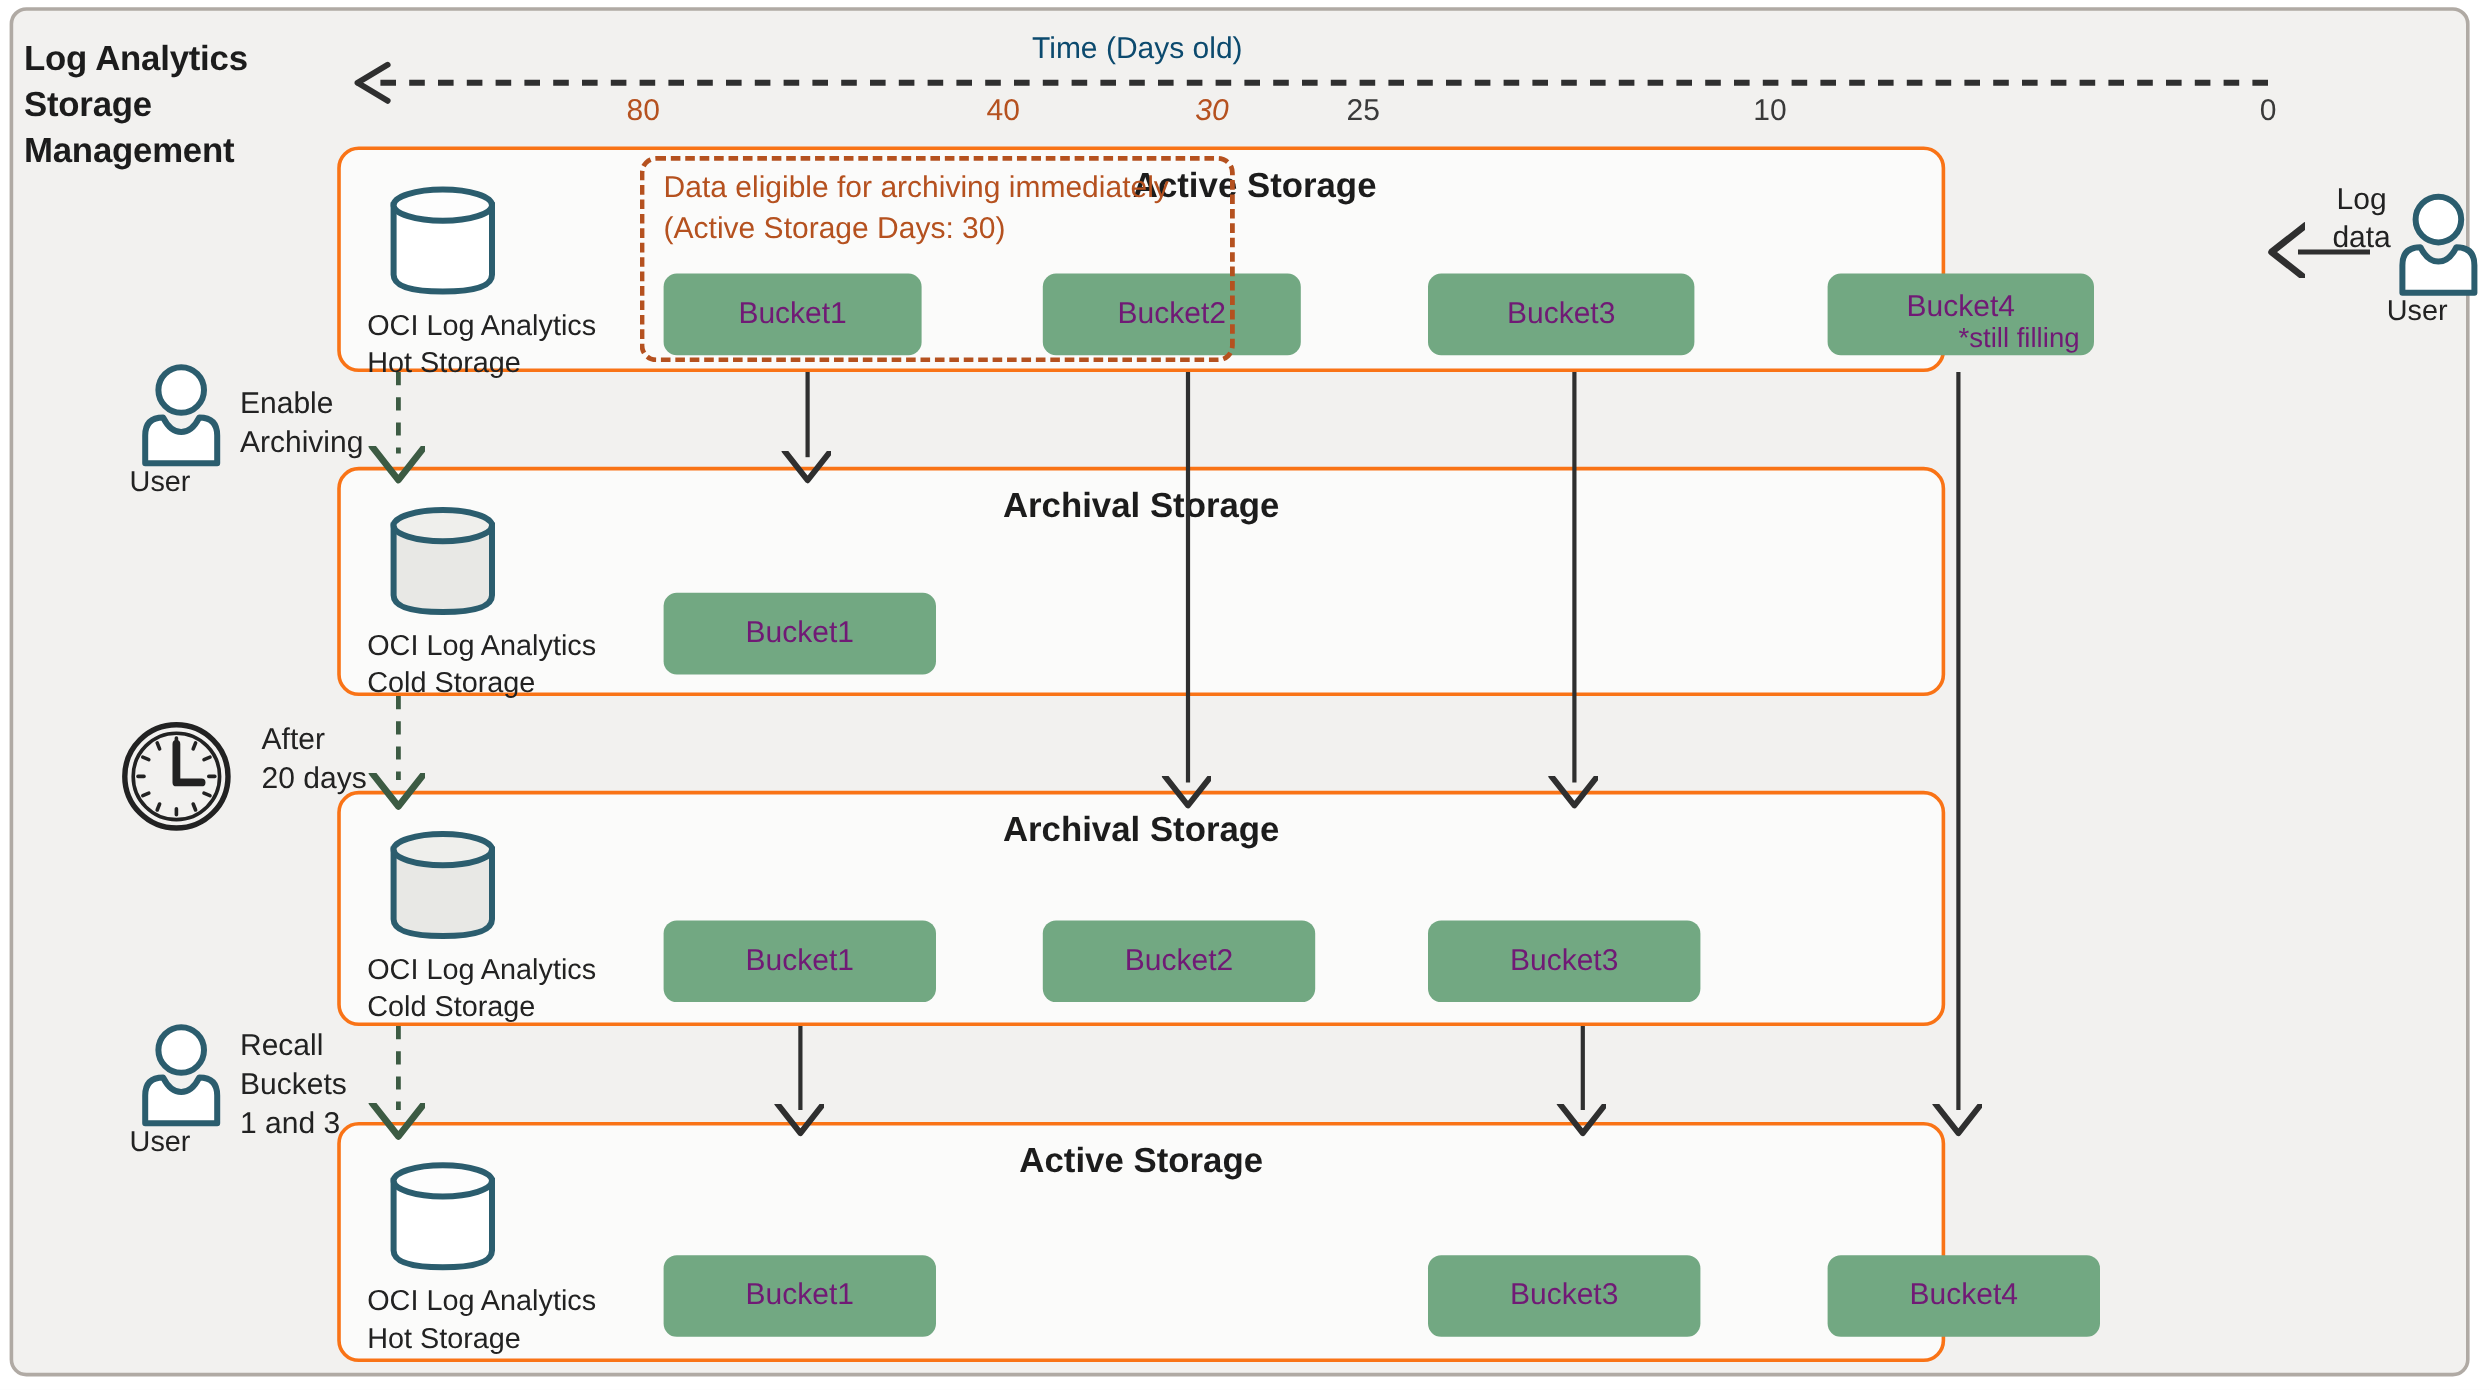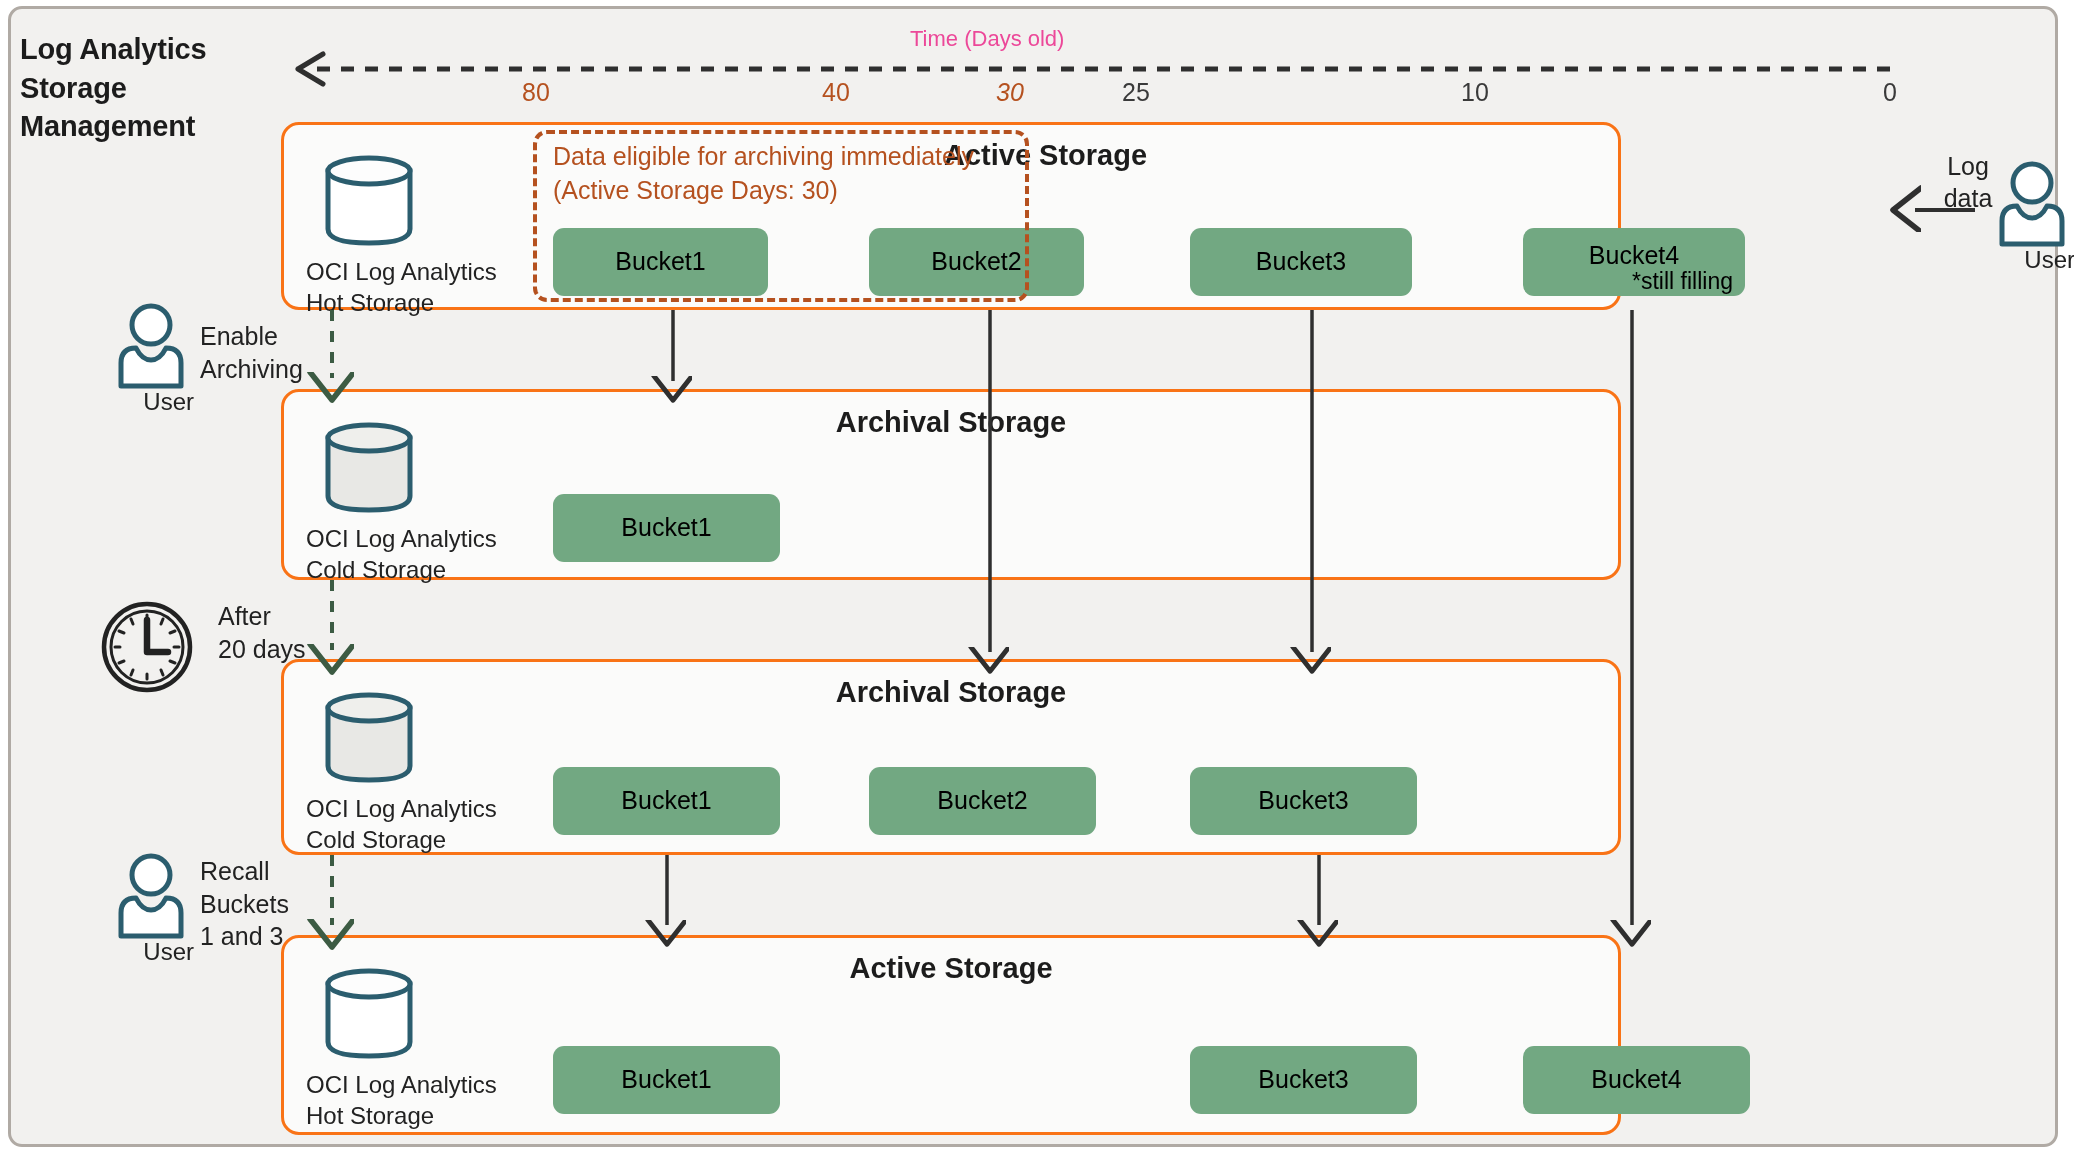--- a/index.html
+++ b/index.html
@@ -37,24 +37,24 @@
     width: 270px;
     font-size: 29px;
     font-weight: bold;
     line-height: 1.33;
     color: #1c1c1c;
     letter-spacing: -0.2px;
   }
   
   #timeline-label {
     position: absolute;
-    left: 910px;
+    left: 860px;
     top: 26px;
-    font-size: 22px;
-    color: #ec4899;
+    font-size: 25px;
+    color: #0c4a6e;
   }
   #timeline-axis {
     position: absolute;
     left: 295px;
     top: 60px;
     width: 1605px;
     height: 24px;
   }
   .tick-label {
     position: absolute;
@@ -106,21 +106,21 @@
     font-size: 24px;
     line-height: 1.28;
     color: #222;
   }
 
   
   .bucket {
     position: absolute;
     background: #72a882;
     border-radius: 11px;
-    color: #000000;
+    color: #701a75;
     font-size: 25px;
     box-sizing: border-box;
   }
   .bucket .blabel {
     position: absolute;
     left: 0; right: 0;
     text-align: center;
   }
   .bucket .bnote {
     position: absolute;
@@ -130,21 +130,21 @@
 
   
   .side-note {
     position: absolute;
     font-size: 25px;
     line-height: 1.3;
     color: #222;
   }
   .person-wrap { position: absolute; width: 86px; }
   .person-caption {
-    text-align: right;
+    text-align: left;
     font-size: 24px;
     color: #222;
     margin-top: 2px;
   }
   #log-data-label {
     position: absolute;
     left: 1925px;
     top: 150px;
     width: 86px;
     text-align: center;

